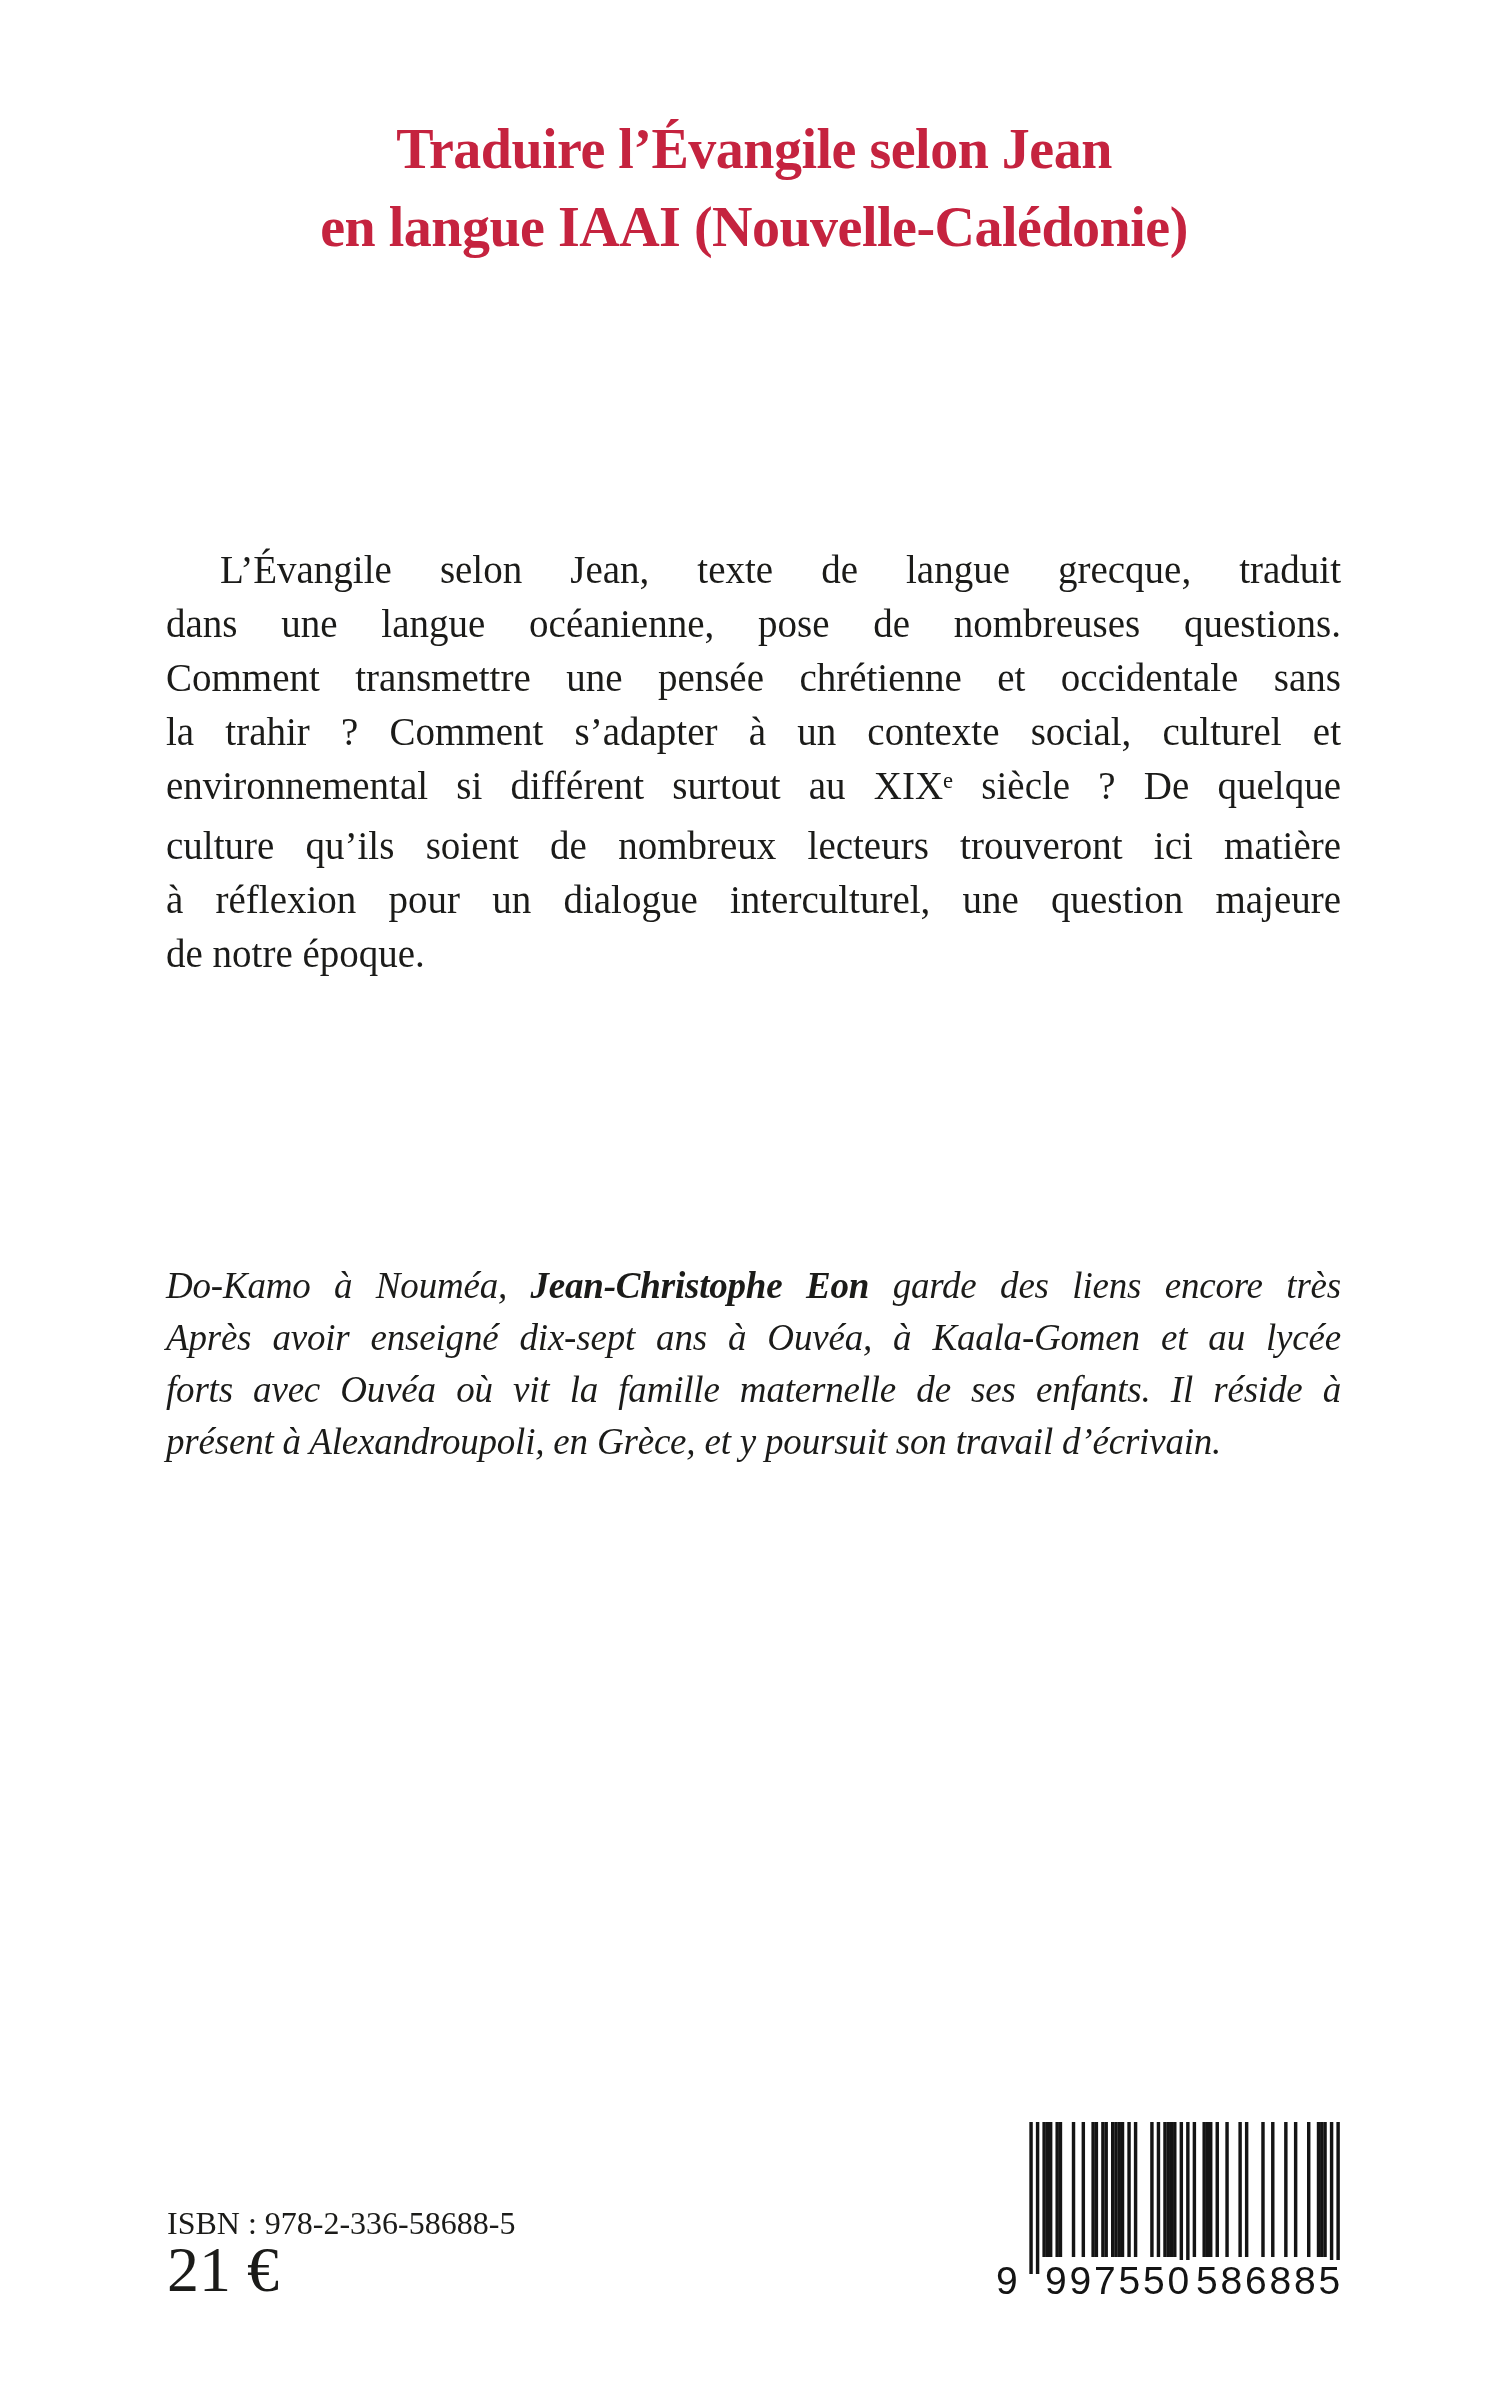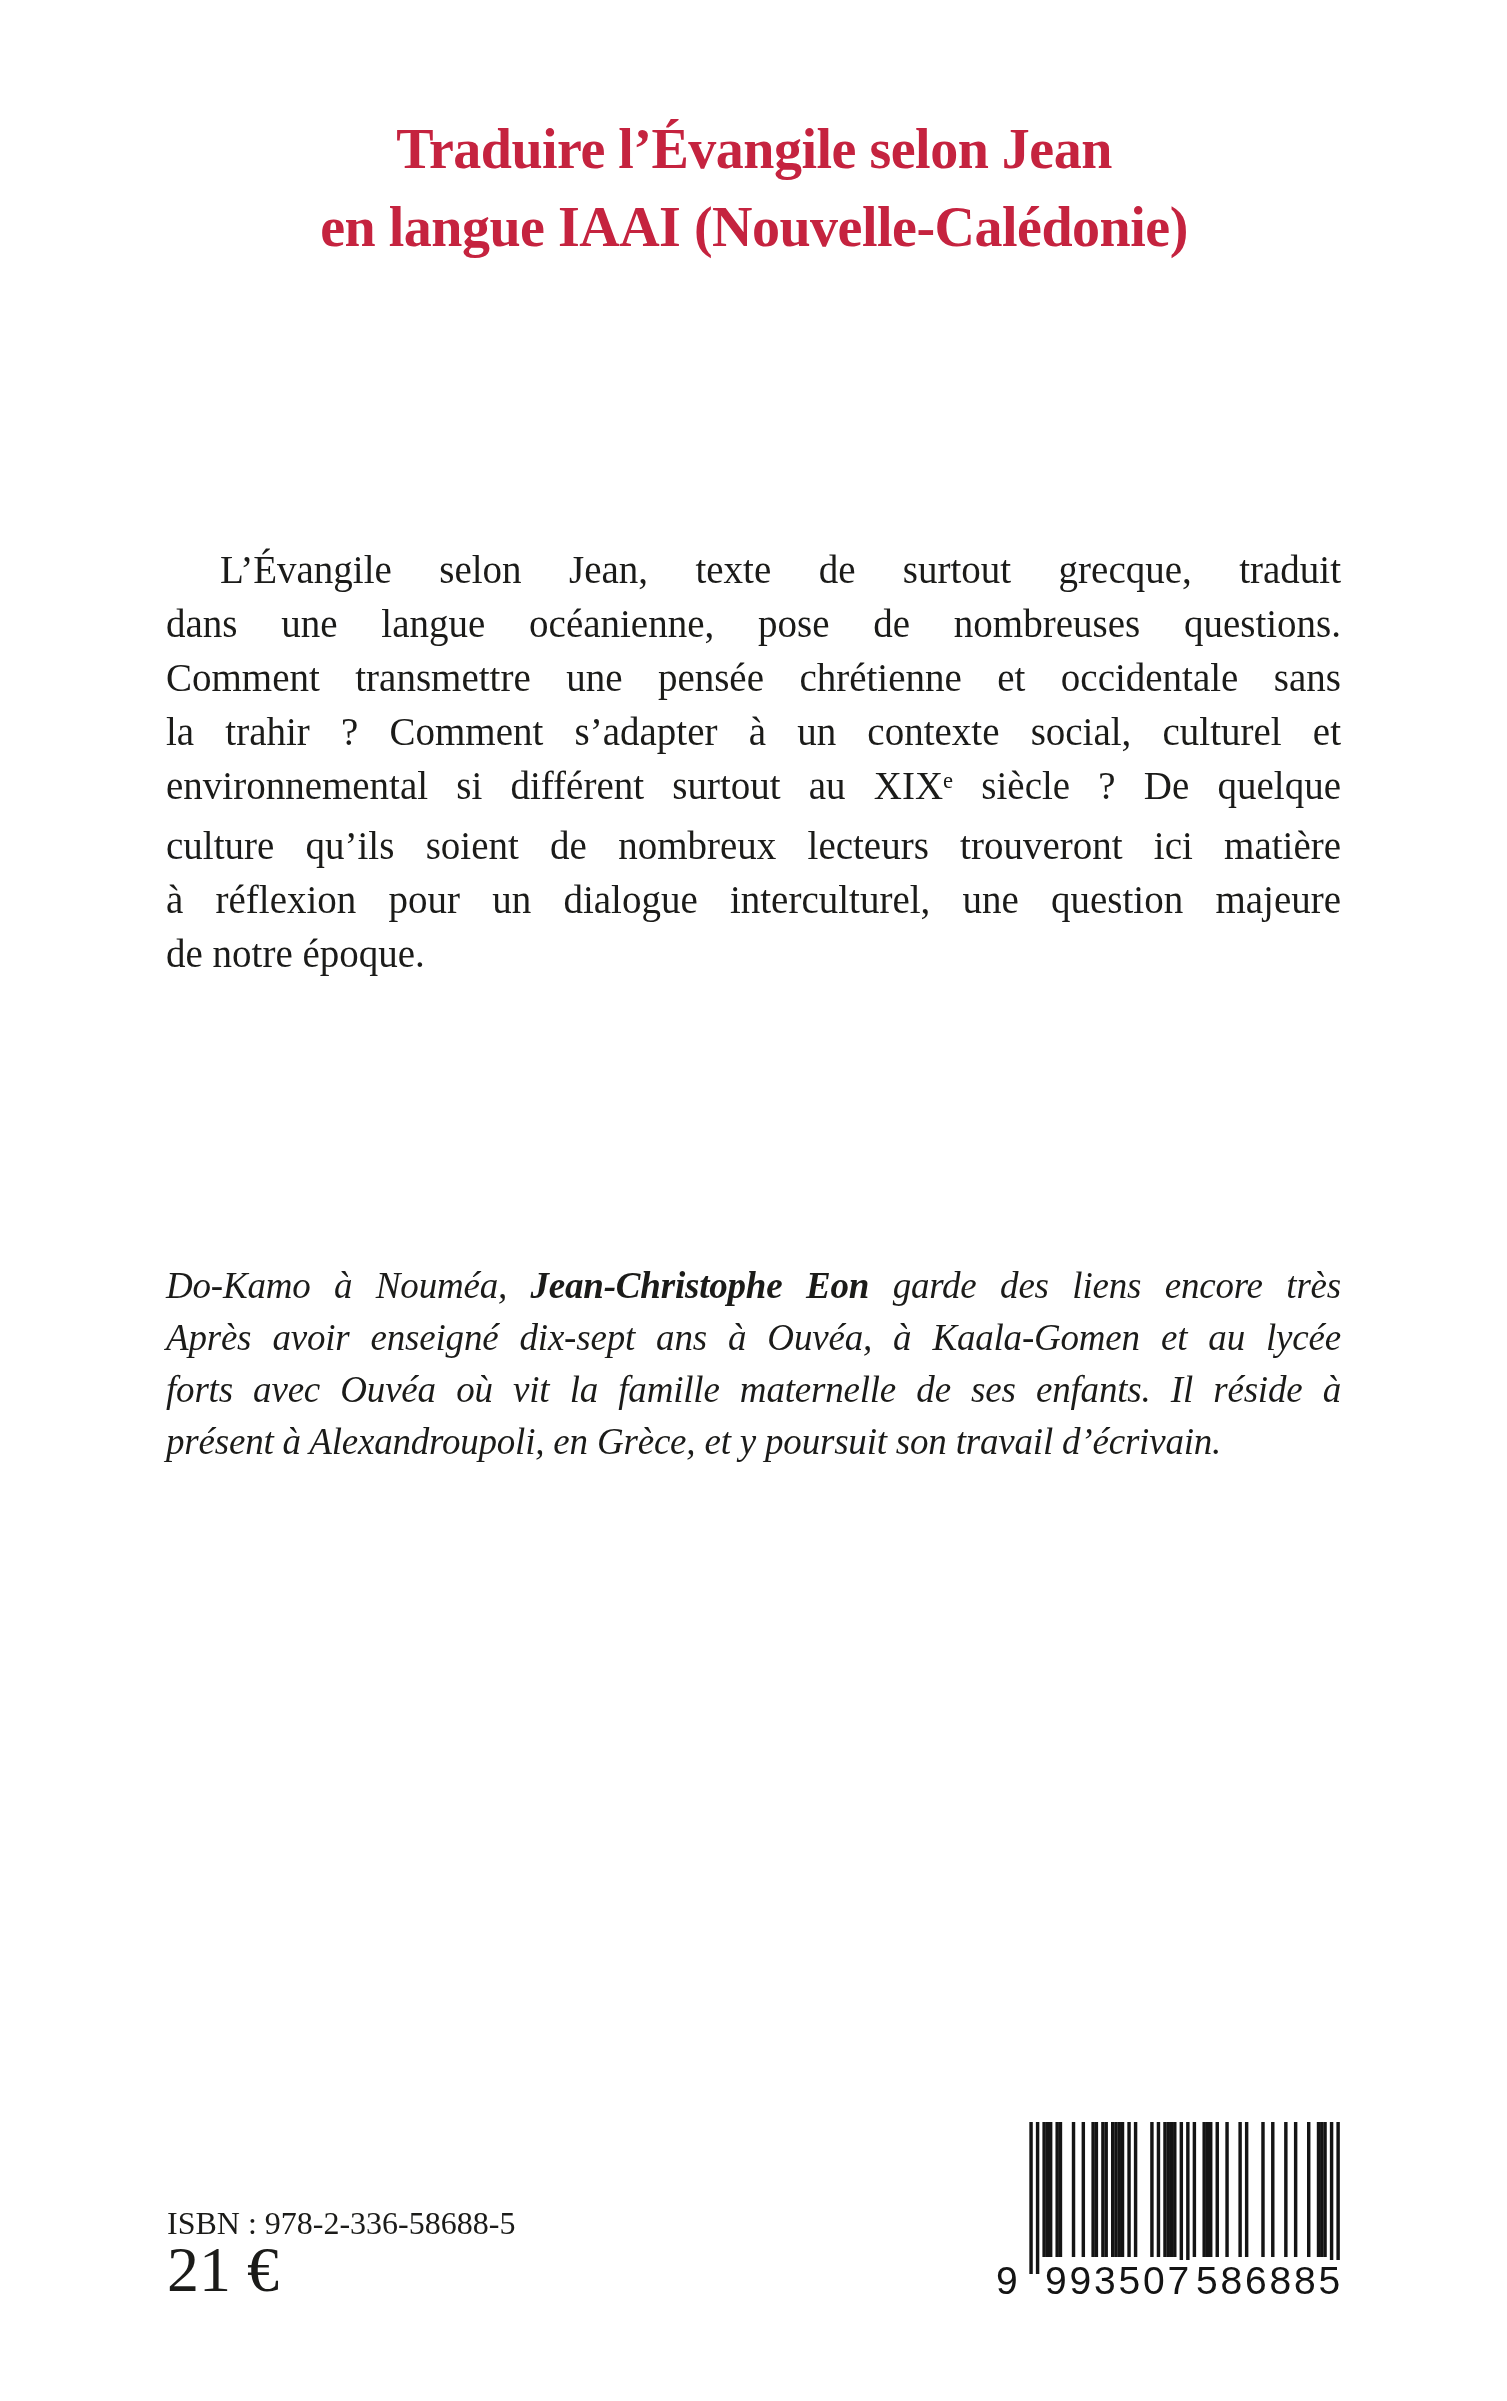--- a/index.html
+++ b/index.html
@@ -77,21 +77,21 @@
 <body>
 
 <div class="page">
 
   <div class="title">
     <div>Traduire l’Évangile selon Jean</div>
     <div>en langue IAAI (Nouvelle-Calédonie)</div>
   </div>
 
   <div class="synopsis">
-    <div class="line indent">L’Évangile selon Jean, texte de surtout grecque, traduit</div>
+    <div class="line indent">L’Évangile selon Jean, texte de langue grecque, traduit</div>
     <div class="line">dans une langue océanienne, pose de nombreuses questions.</div>
     <div class="line">Comment transmettre une pensée chrétienne et occidentale sans</div>
     <div class="line">la trahir ? Comment s’adapter à un contexte social, culturel et</div>
     <div class="line"><span>environnemental si différent surtout au XIX</span><sup class="ord">e</sup><span> siècle ? De quelque</span></div>
     <div class="line">culture qu’ils soient de nombreux lecteurs trouveront ici matière</div>
     <div class="line">à réflexion pour un dialogue interculturel, une question majeure</div>
     <div class="line last">de notre époque.</div>
   </div>
 
   <div class="bio">
@@ -147,19 +147,19 @@
         <rect x="280.26" y="0" width="3.64" height="143"></rect>
         <rect x="294.10" y="0" width="3.64" height="143"></rect>
         <rect x="304.48" y="0" width="3.64" height="143"></rect>
         <rect x="307.94" y="0" width="3.64" height="143"></rect>
         <rect x="311.40" y="0" width="3.64" height="143"></rect>
         <rect x="318.32" y="0" width="3.64" height="161"></rect>
         <rect x="325.24" y="0" width="3.64" height="161"></rect>
       </svg>
     <div class="bc-digits">
       <span class="bc-first">9</span>
-      <span class="bc-left">993507</span>
+      <span class="bc-left">997550</span>
       <span class="bc-right">586885</span>
     </div>
   </div>
 
 </div>
 
 
 </body></html>

